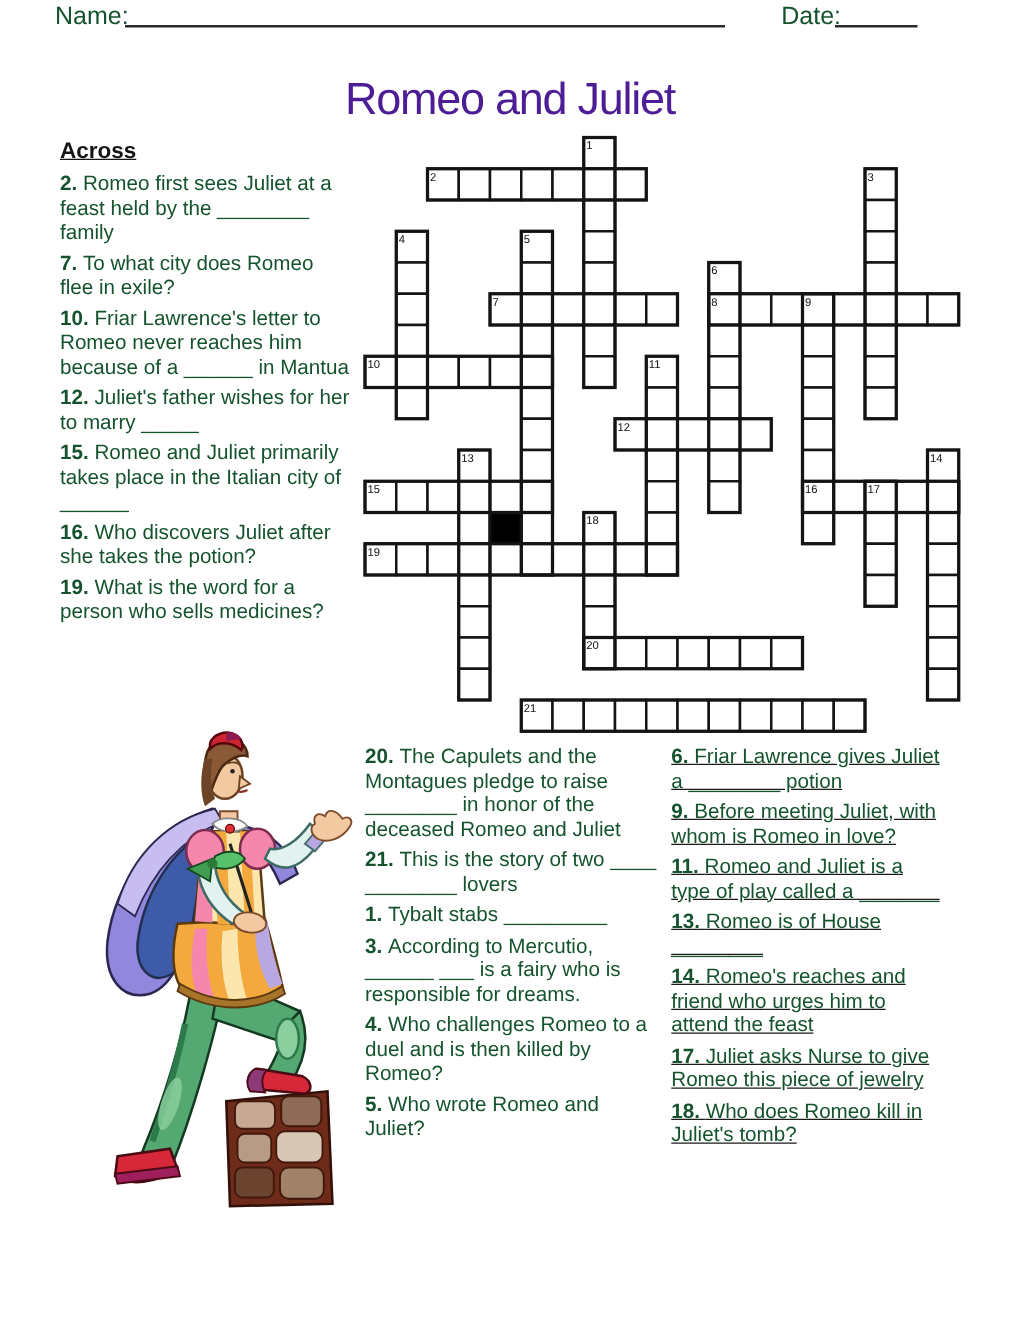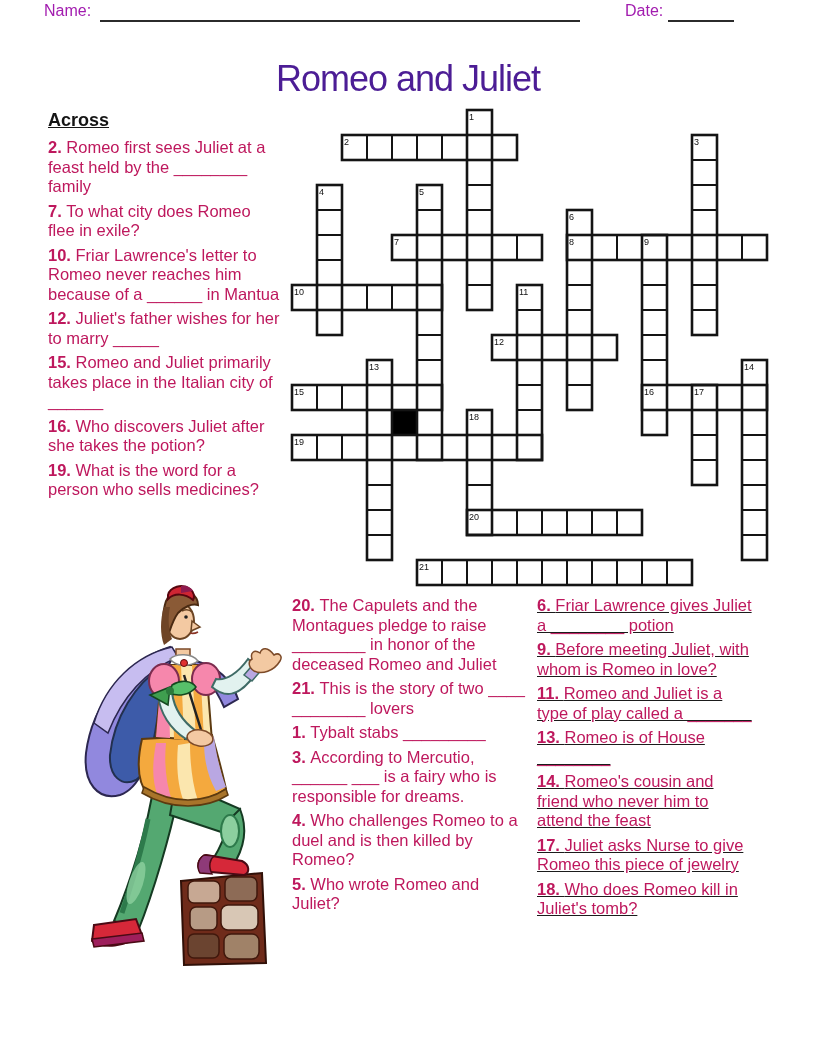--- a/index.html
+++ b/index.html
@@ -1,24 +1,24 @@
 <!DOCTYPE html>
 <html><head>
 <meta charset="utf-8">
 <style>
   html,body{margin:0;padding:0;background:#fff;}
   .page{position:relative;width:816px;height:1056px;background:#ffffff;overflow:hidden;
         font-family:"Liberation Sans",sans-serif;color:#1b1b1b;}
-  .label{position:absolute;font-size:16px;color:#a21caf;}
+  .label{position:absolute;font-size:20px;color:#14532d;}
   .fill-line{position:absolute;border-bottom:2px solid #2b2b2b;height:0;}
   .title{position:absolute;top:34px;left:0;width:100%;text-align:center;
          font-size:36px;font-weight:400;color:#4c1d95;letter-spacing:-1px;}
   .clue-col{position:absolute;}
   .clue-head{font-size:18px;font-weight:700;text-decoration:underline;margin:0 0 7px 0;color:#151515;}
-  .clue{margin:0 0 5px 0;font-size:16.5px;line-height:19.5px;color:#be185d;}
+  .clue{margin:0 0 5px 0;font-size:16.5px;line-height:19.5px;color:#14532d;}
   .clue b{font-weight:700;}
   #left-col{left:48px;top:110px;width:232px;}
   #mid-col{left:292px;top:596px;width:235px;}
   #right-col{left:537px;top:596px;width:215px;text-decoration:underline;}
   #grid-svg{position:absolute;left:0;top:0;pointer-events:none;}
   #figure-svg{position:absolute;left:78px;top:583px;}
   .mid-down-head{margin-top:3px;}
 </style>
 </head>
 <body>
@@ -235,21 +235,21 @@
         <div class="clue"><b>5. </b><span>Who wrote Romeo and Juliet?</span></div>
       </div>
   </div>
 
   <div id="right-col" class="clue-col">
     <div id="right-list">
         <div class="clue"><b>6. </b><span>Friar Lawrence gives Juliet a ________ potion</span></div>
         <div class="clue"><b>9. </b><span>Before meeting Juliet, with whom is Romeo in love?</span></div>
         <div class="clue"><b>11. </b><span>Romeo and Juliet is a type of play called a _______</span></div>
         <div class="clue"><b>13. </b><span>Romeo is of House ________</span></div>
-        <div class="clue"><b>14. </b><span>Romeo's cousin and friend who never him to attend the feast</span></div>
+        <div class="clue"><b>14. </b><span>Romeo's reaches and friend who urges him to attend the feast</span></div>
         <div class="clue"><b>17. </b><span>Juliet asks Nurse to give Romeo this piece of jewelry</span></div>
         <div class="clue"><b>18. </b><span>Who does Romeo kill in Juliet's tomb?</span></div>
       </div>
   </div>
 
   <svg id="figure-svg" width="212" height="385" viewBox="0 0 212 385">
     <g>
       <path d="M92 64 C48 78 14 122 8 170 C5 200 20 218 42 212 C62 205 72 176 76 146 C80 114 86 84 98 70 Z" fill="#9188de" stroke="#2c2750" stroke-width="2"></path>
       <path d="M94 64 C58 72 28 100 16 140 L30 150 C44 114 68 88 100 74 Z" fill="#c7bdf0" stroke="#2c2750" stroke-width="1.5"></path>
       <path d="M84 84 C58 100 36 134 32 172 C31 194 44 204 58 197 C72 188 76 156 80 132 C82 116 84 98 88 88 Z" fill="#3d5ba9" stroke="#22304f" stroke-width="2"></path>

